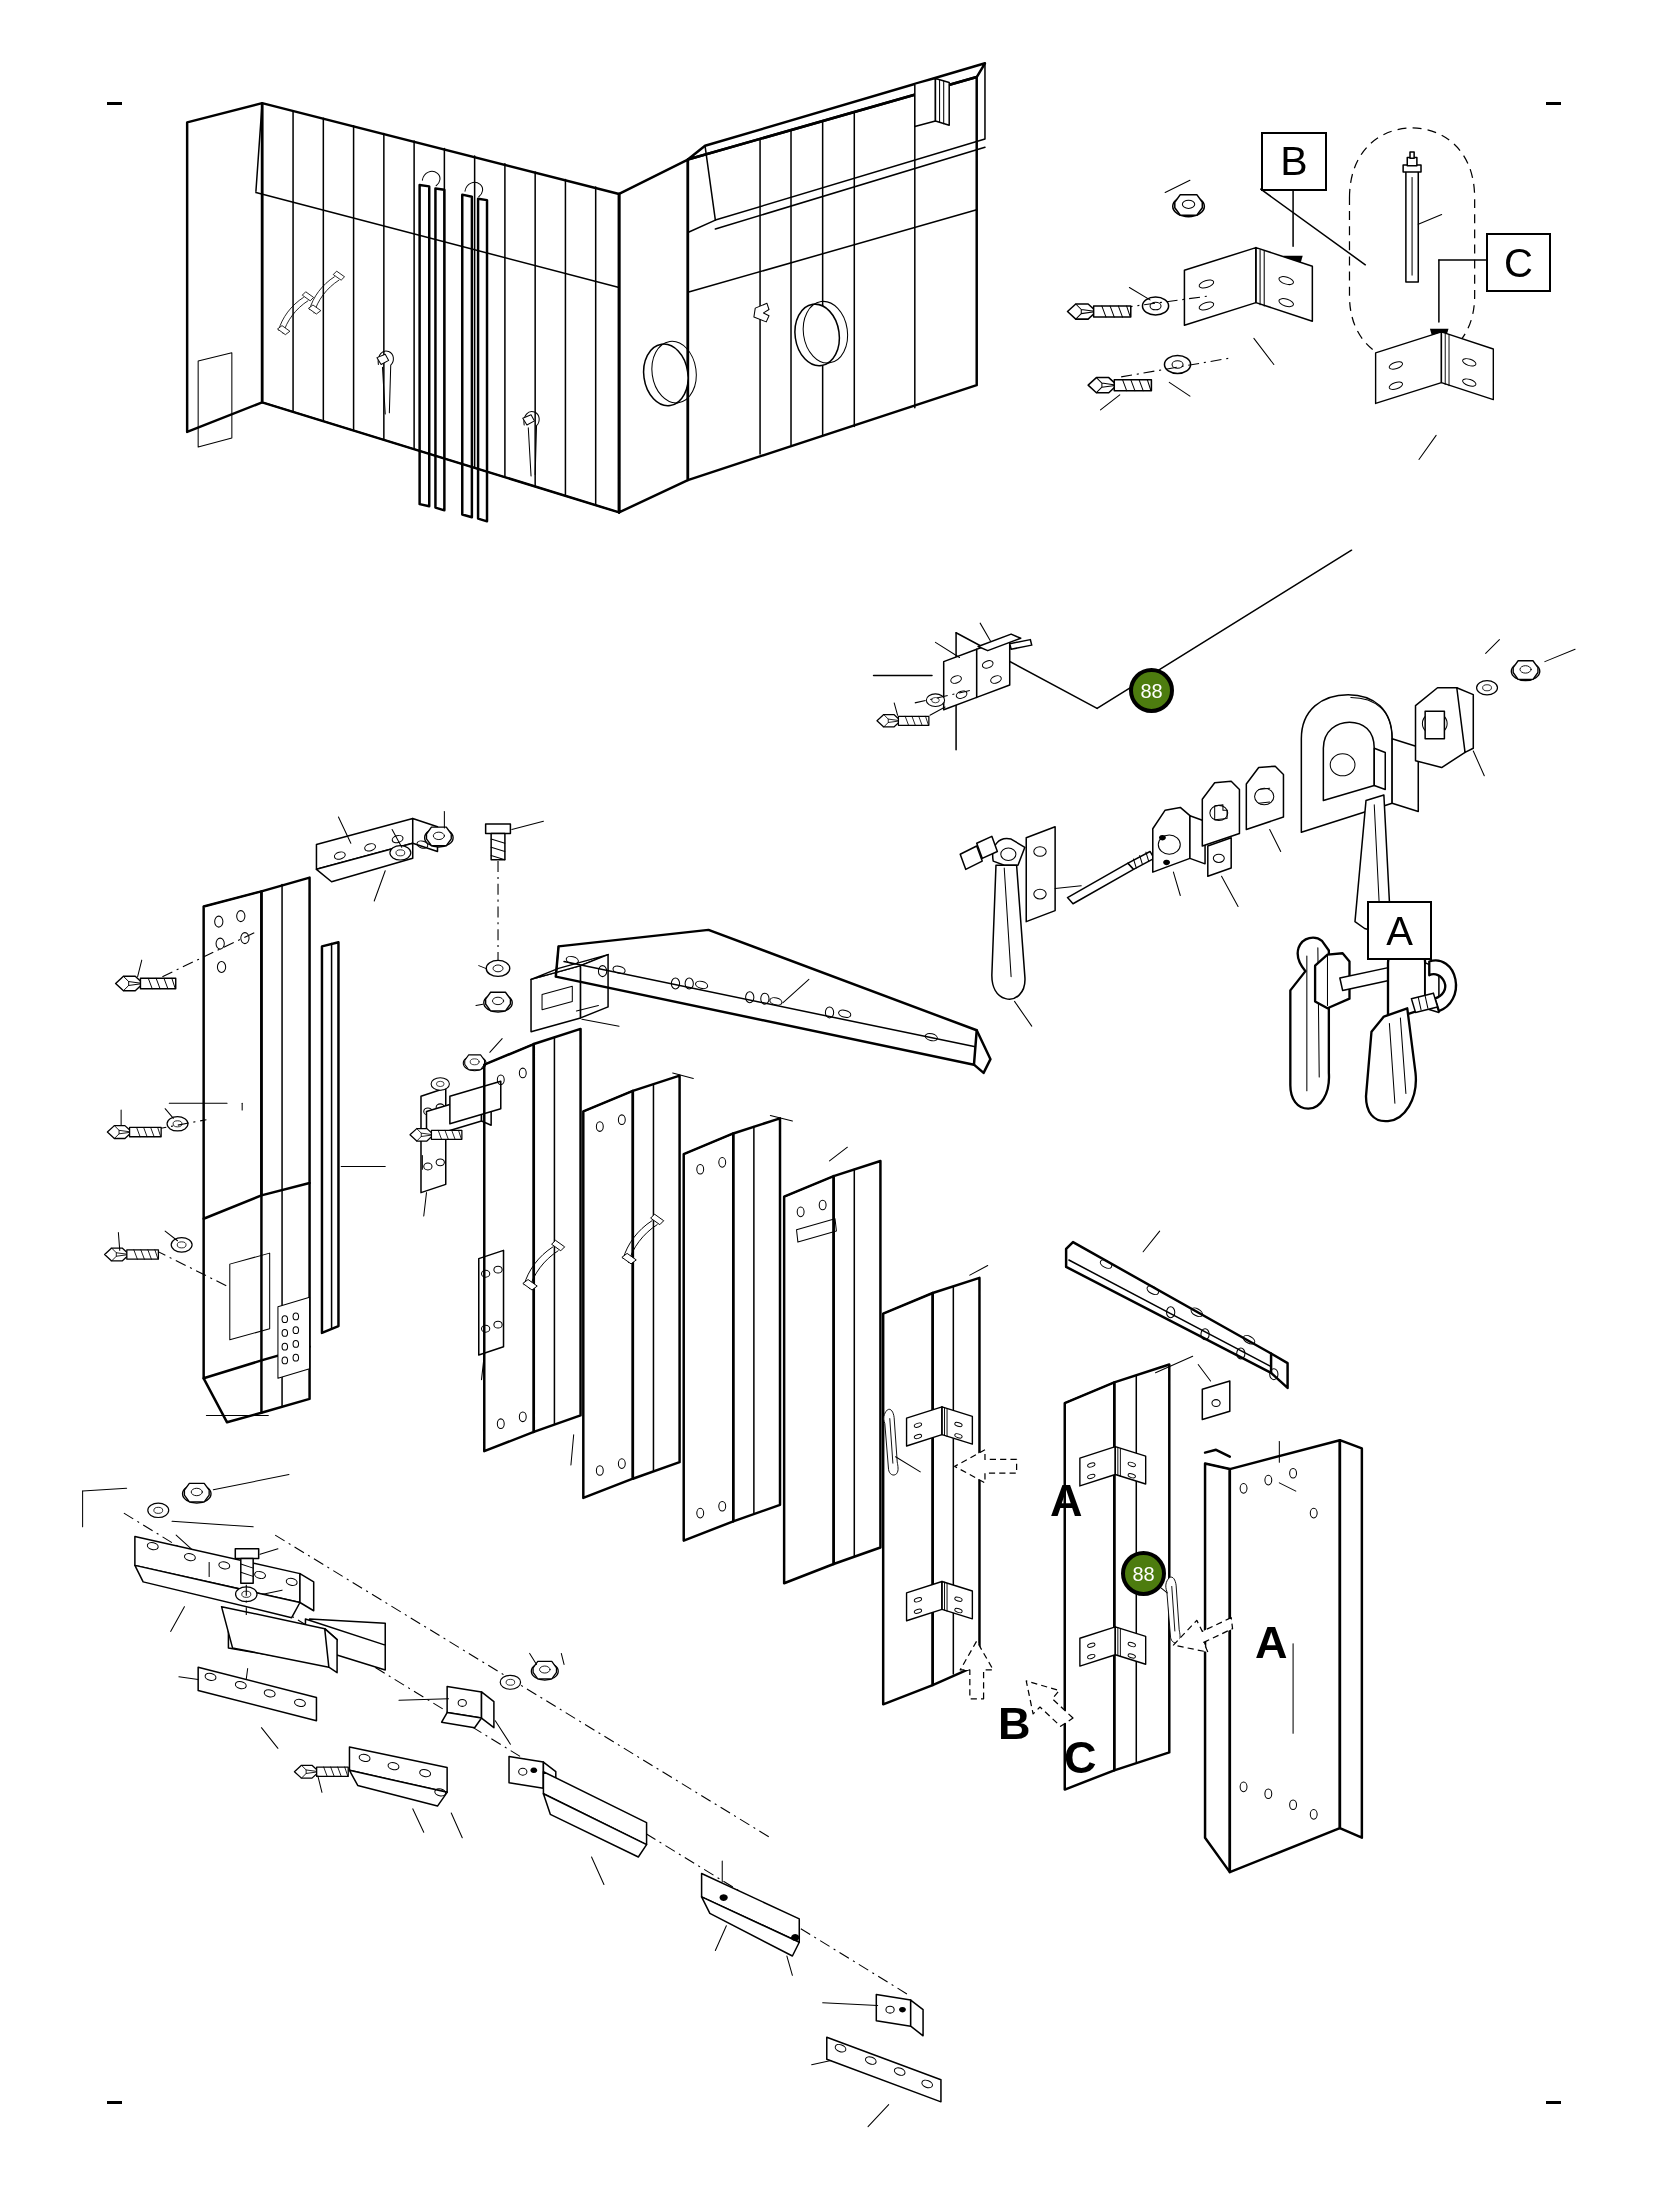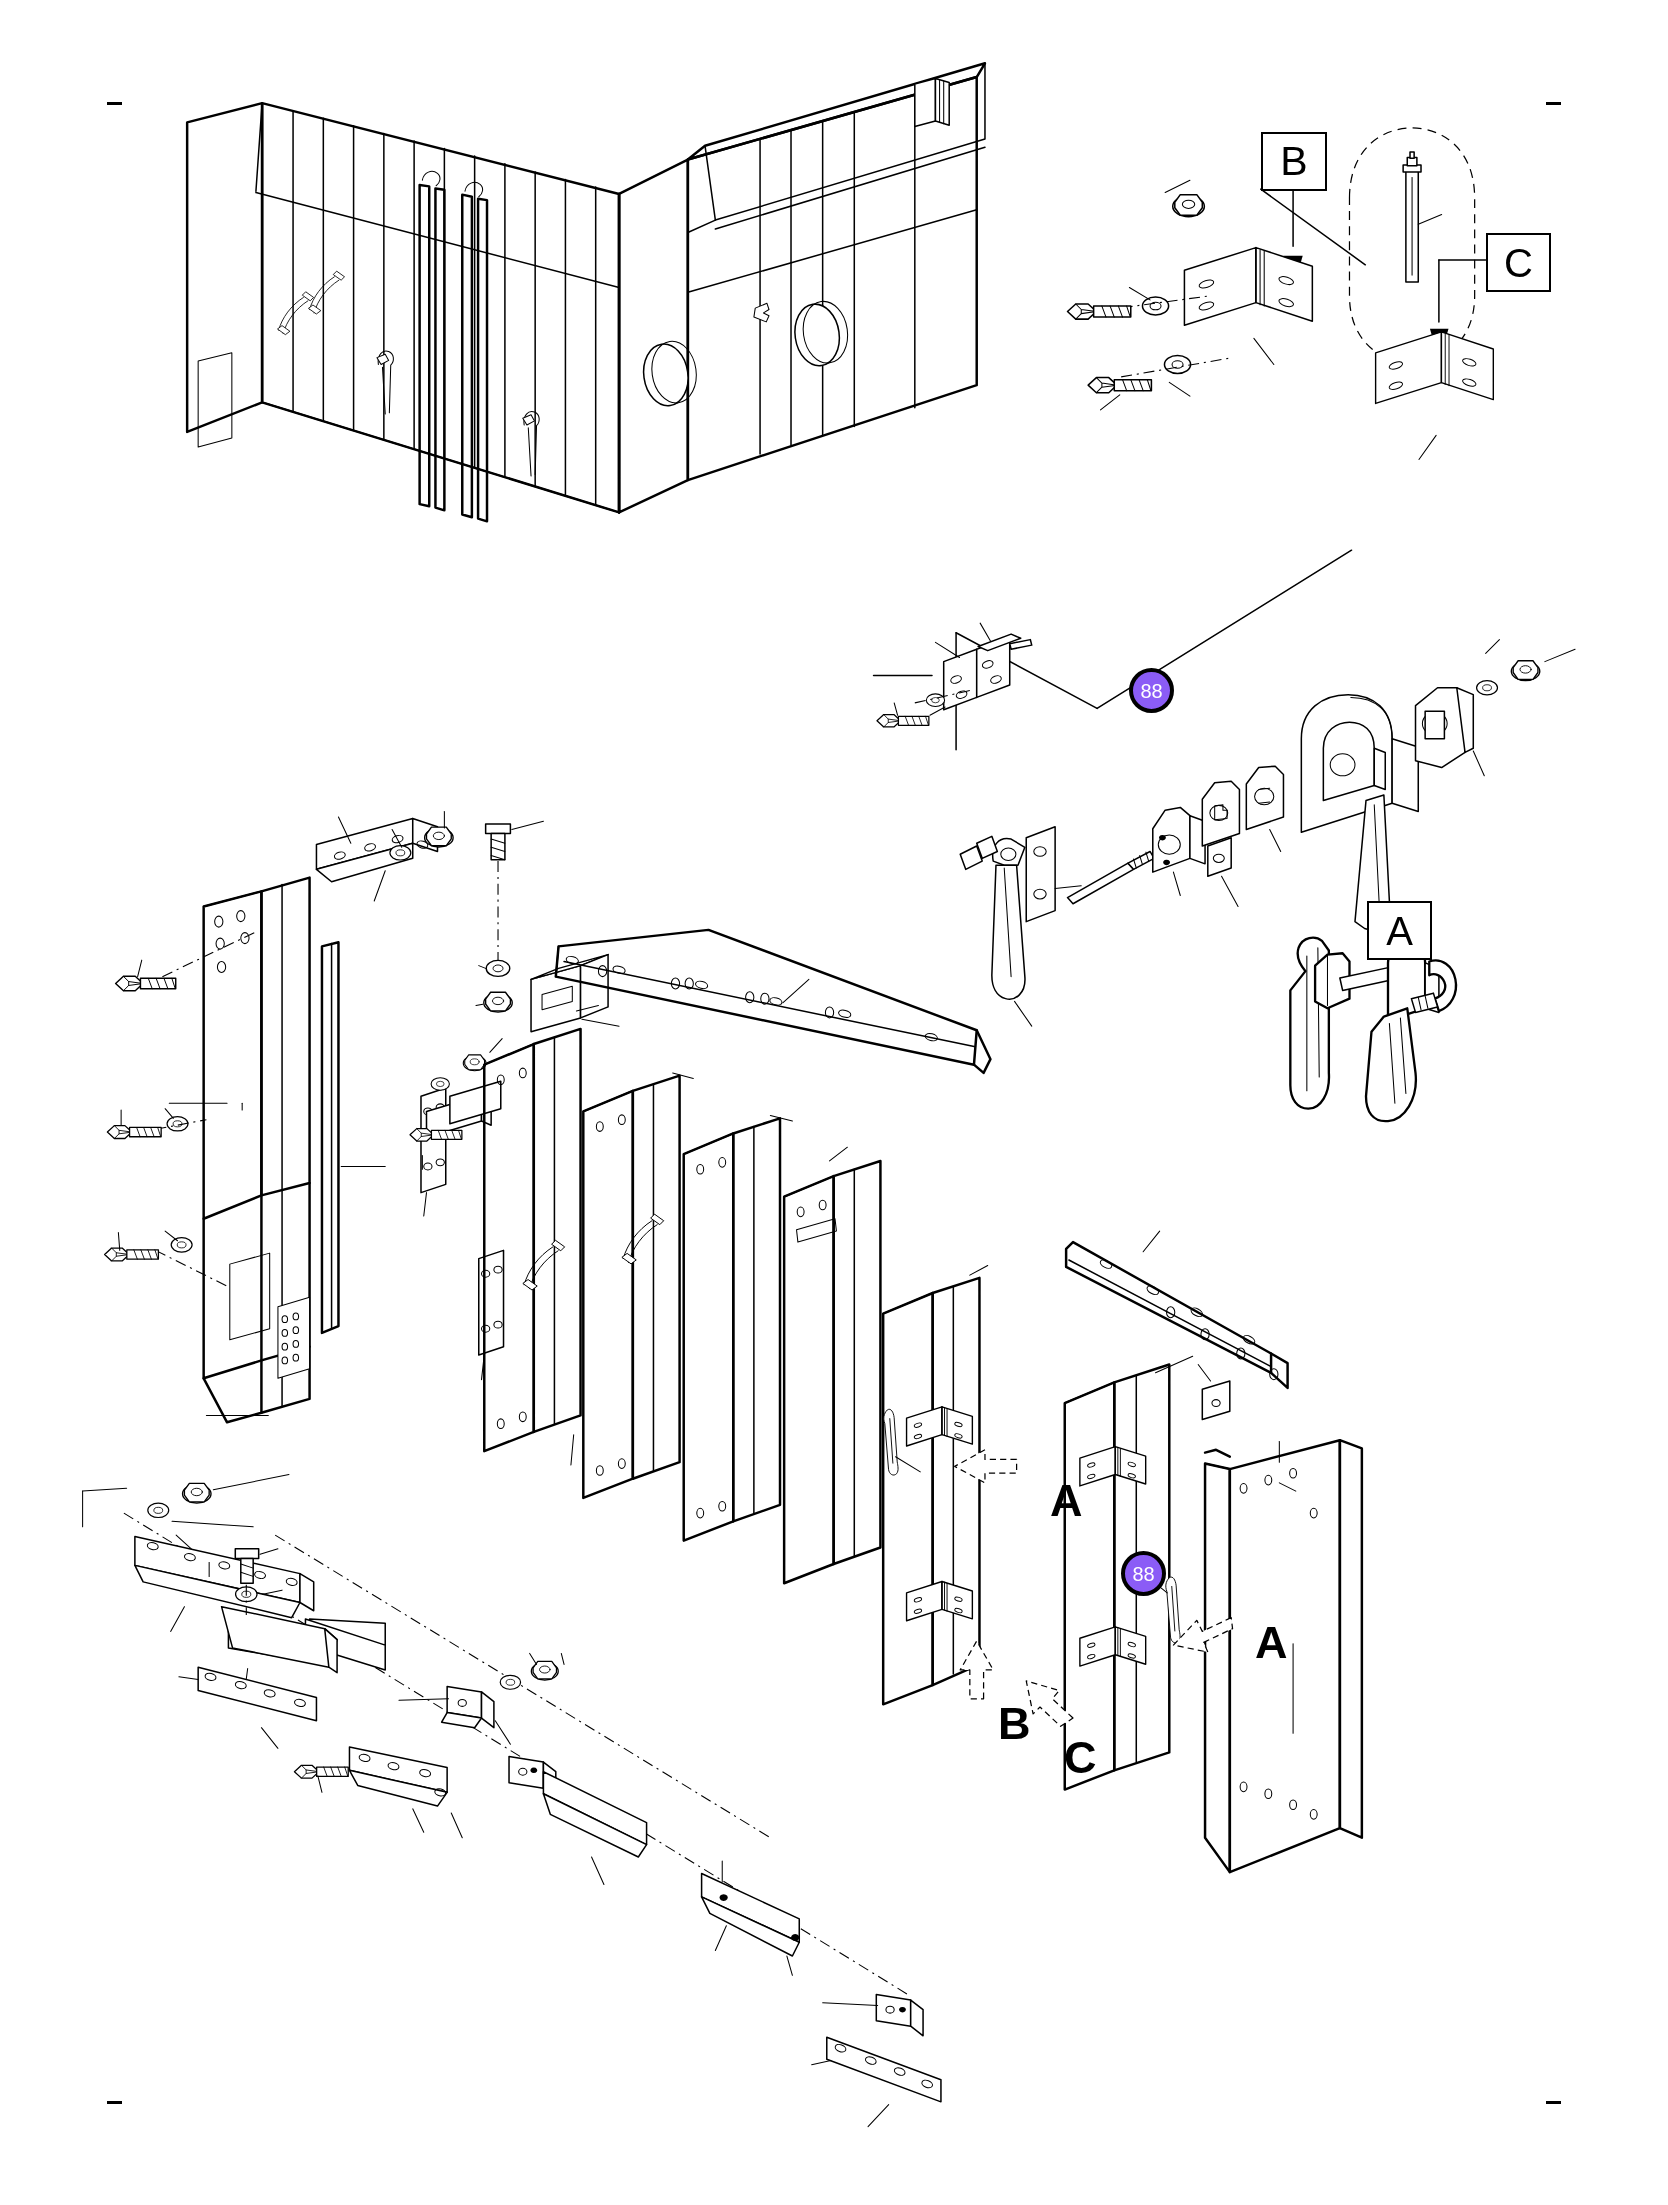--- a/index.html
+++ b/index.html
@@ -6,21 +6,21 @@
   body{font-family:"Liberation Sans",sans-serif;}
   #sheet{position:relative;width:1668px;height:2205px;background:#fff;overflow:hidden;}
   #sheet svg{position:absolute;left:0;top:0;}
   .reg{position:absolute;background:#000;width:15px;height:3.4px;}
   .callout-box{position:absolute;border:2.8px solid #000;background:#fff;
      display:flex;align-items:center;justify-content:center;
      font-family:"Liberation Sans",sans-serif;font-weight:400;color:#000;}
   .callout-box span{display:block;line-height:1;}
   .arrow-letter{position:absolute;font-family:"Liberation Sans",sans-serif;
      font-weight:700;color:#000;line-height:1;}
-  .badge{position:absolute;border-radius:50%;background:#8b5cf6;border:4.8px solid #000;
+  .badge{position:absolute;border-radius:50%;background:#4d7c0f;border:4.8px solid #000;
      display:flex;align-items:center;justify-content:center;
      color:#fff;font-family:"Liberation Sans",sans-serif;font-weight:400;line-height:1;}
 </style>
 </head>
 <body>
 
 <div id="sheet">
 
   <svg width="1668" height="2205" viewBox="0 0 2425 3206">
     <defs>

